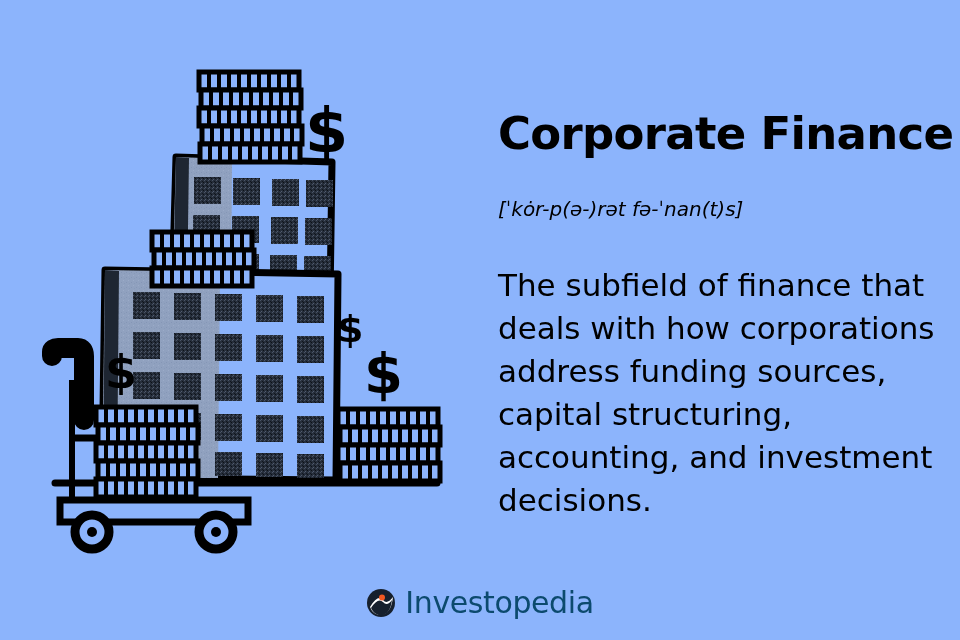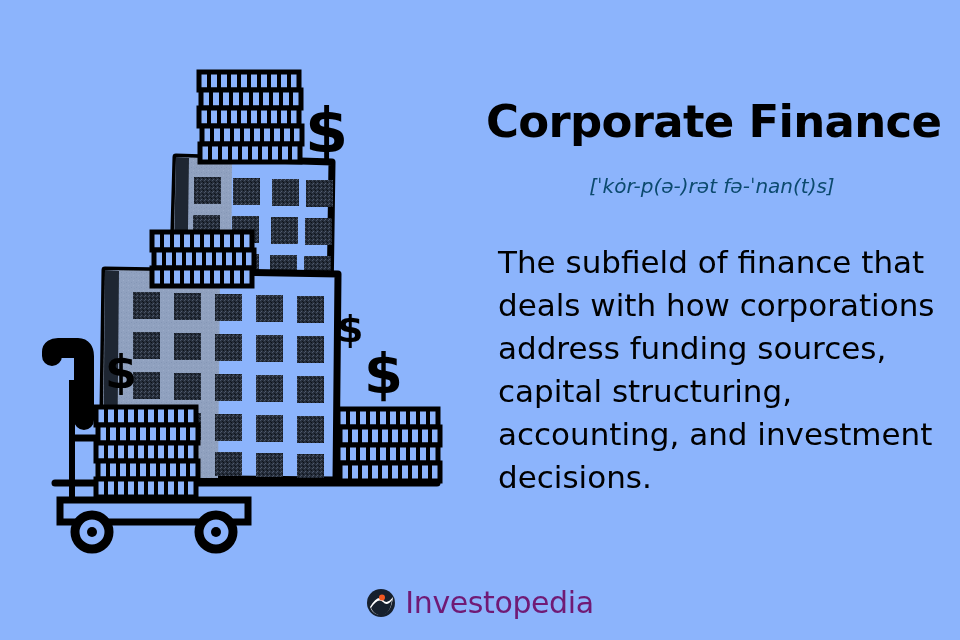--- a/index.html
+++ b/index.html
@@ -41,33 +41,32 @@
     top: 92px;
     width: 460px;
   }
   #title {
     font-family: "DejaVu Sans", sans-serif;
     font-weight: bold;
     font-size: 45px;
     line-height: 52px;
     letter-spacing: -0.7px;
     color: #000000;
-    margin: 4px;
+    margin: 16px;
     white-space: nowrap;
   }
   #pronunciation {
     font-family: "DejaVu Sans", sans-serif;
     font-style: italic;
     font-size: 20px;
     line-height: 26px;
-    color: #0c4a6e;
-    margin: 5px;
+    color: #000000;
+    margin: 16px;
     padding-top: 20px;
     white-space: nowrap;
-    text-align: center;
   }
   #definition {
     font-family: "DejaVu Sans", sans-serif;
     font-size: 31px;
     line-height: 43px;
     color: #000000;
     margin: 16px;
     padding-top: 26px;
     width: 455px;
   }
@@ -85,21 +84,21 @@
   }
   #logo-mark {
     width: 30px;
     height: 30px;
     flex: 0 0 auto;
   }
   #logo-text {
     font-family: "DejaVu Sans", sans-serif;
     font-size: 30px;
     line-height: 30px;
-    color: #701a75;
+    color: #0c4a6e;
     letter-spacing: -0.4px;
   }
 </style>
 </head>
 <body>
 
 <div id="page">
 
   <div id="illustration">
     <svg viewBox="0 0 470 570" xmlns="http://www.w3.org/2000/svg">

